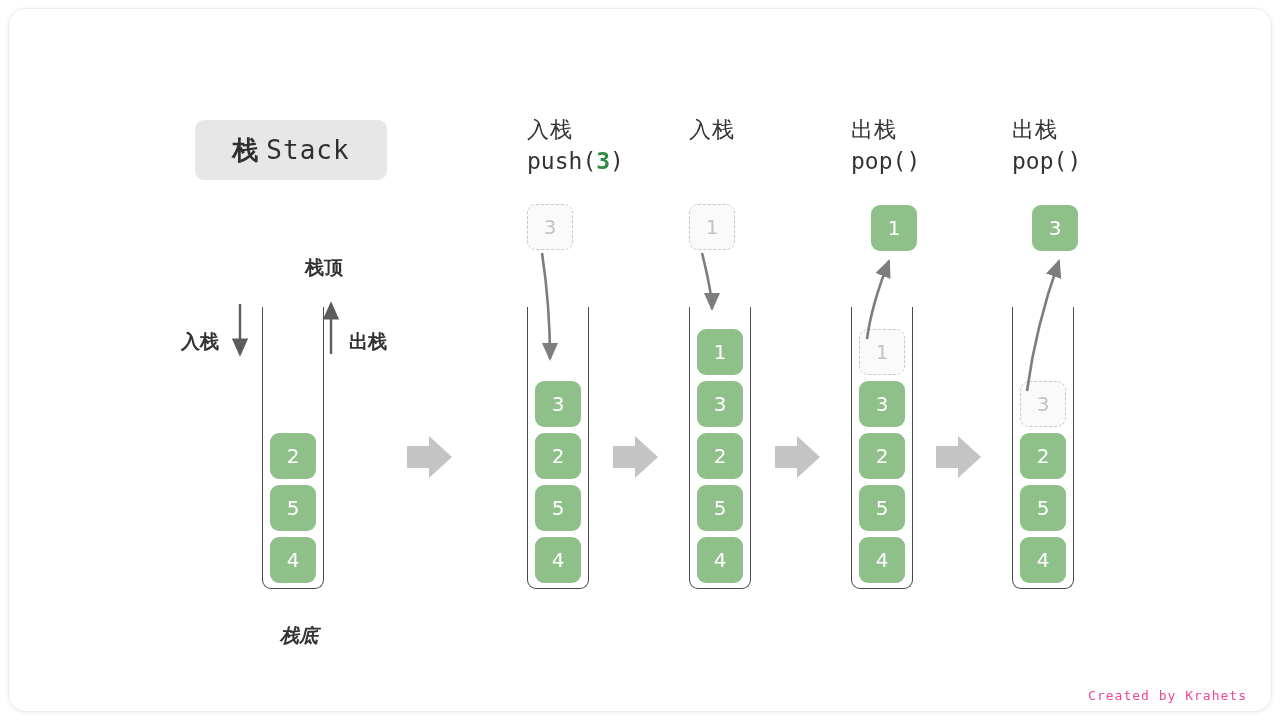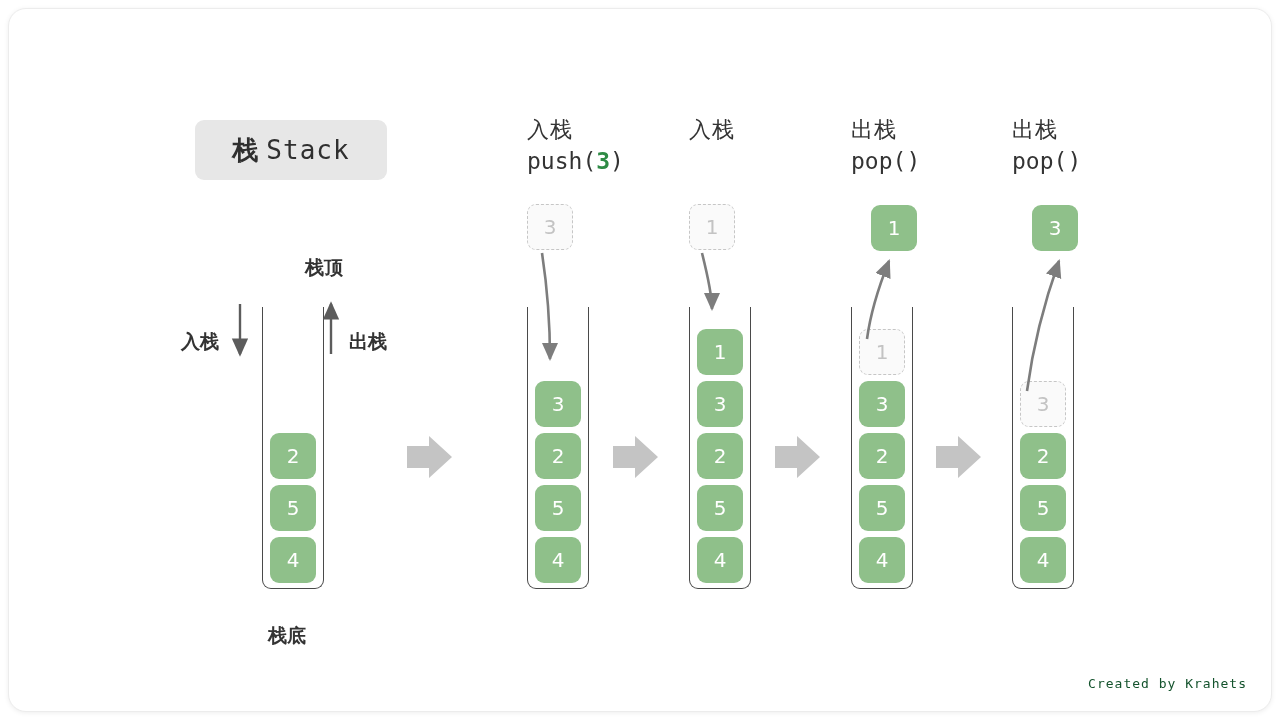--- a/index.html
+++ b/index.html
@@ -67,37 +67,37 @@
   .cell.ghost{
     background:#fafafa; color:#c3c3c3;
     border:1.5px dashed #c6c6c6; box-sizing:border-box;
   }
 
   
   #overlay{position:absolute; left:0; top:0; width:1262px; height:702px; pointer-events:none;}
 
   
   #footer{
-    right:24px; bottom:20px;
+    right:24px; bottom:8px;
     font-family:"DejaVu Sans Mono",monospace; font-size:13px;
-    color:#14532d; letter-spacing:1px;
+    color:#ec4899; letter-spacing:1px;
   }
 </style>
 </head>
 <body>
 
 <div id="card">
 
   <div class="abs" id="title-chip">
     <span class="cjk">栈</span>
       <span class="mono">Stack</span>
   </div>
 
   <div class="abs cjk-label" style="left:256px; top:246px;margin-left:40px;">栈顶</div>
-  <div class="abs cjk-label" style="left:259px; top:614px;">栈底</div>
+  <div class="abs cjk-label" style="left:271px; top:614px;font-style:italic;">栈底</div>
   <div class="abs cjk-label" style="left:172px; top:320px;">入栈</div>
   <div class="abs cjk-label" style="left:340px; top:320px;">出栈</div>
 
   <div class="abs stack" style="left:253px; top:298px; height:282px;">
     <div class="wall l" style="height:264px;"></div>
     <div class="wall r" style="height:264px;"></div>
     <div class="bottom-cap" style="top:264px;"></div>
     <div class="cell filled" style="left:8px; top:126px;">2</div>
     <div class="cell filled" style="left:8px; top:178px;">5</div>
     <div class="cell filled" style="left:8px; top:230px;">4</div>

